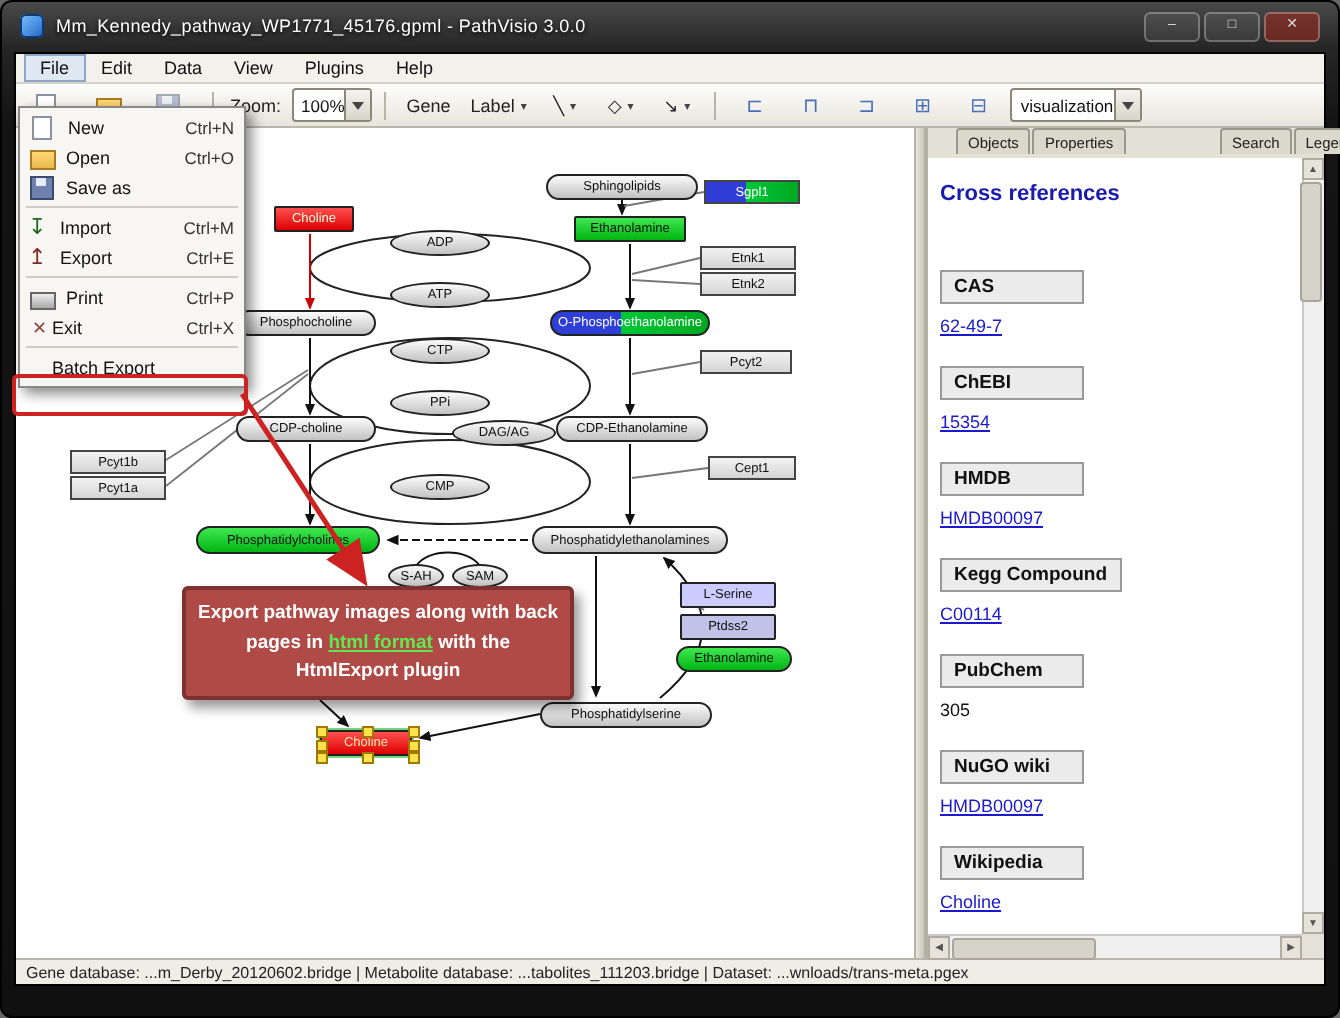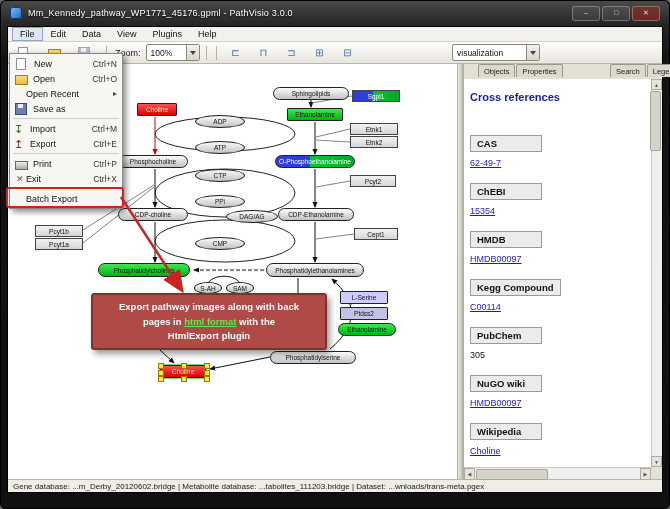--- a/index.html
+++ b/index.html
@@ -144,20 +144,41 @@
               <span class="mic save"></span>
             </span>
           </span>
         <span class="tsep"></span>
         <span class="tlabel">Zoom:</span>
         <span class="combo" style="width:48px;">
           <span>100%</span>
           <span class="dd"></span>
         </span>
         <span class="tsep"></span>
+        <span id="tb-tools" style="display:flex;gap:2px;">
+            <span class="tbtn">
+              <span>Gene</span>
+            </span>
+            <span class="tbtn">
+              <span>Label</span>
+              <span class="ddmark">▾</span>
+            </span>
+            <span class="tbtn">
+              <span>╲</span>
+              <span class="ddmark">▾</span>
+            </span>
+            <span class="tbtn">
+              <span>◇</span>
+              <span class="ddmark">▾</span>
+            </span>
+            <span class="tbtn">
+              <span>↘</span>
+              <span class="ddmark">▾</span>
+            </span>
+          </span>
         <span class="tsep"></span>
         <span id="tb-align" style="display:flex;gap:2px;">
             <span class="tbtn alignbtn">⊏</span>
             <span class="tbtn alignbtn">⊓</span>
             <span class="tbtn alignbtn">⊐</span>
             <span class="tbtn alignbtn">⊞</span>
             <span class="tbtn alignbtn">⊟</span>
           </span>
         <span class="combo" style="width:82px;margin-left:auto;margin-right:118px;">
           <span>visualization</span>
@@ -292,21 +313,21 @@
                 <div class="handle" style="left: -3px; top: -3px;"></div>
                 <div class="handle" style="left: 20px; top: -3px;"></div>
                 <div class="handle" style="left: 43px; top: -3px;"></div>
                 <div class="handle" style="left: -3px; top: 3.5px;"></div>
                 <div class="handle" style="left: 43px; top: 3.5px;"></div>
                 <div class="handle" style="left: -3px; top: 10px;"></div>
                 <div class="handle" style="left: 20px; top: 10px;"></div>
                 <div class="handle" style="left: 43px; top: 10px;"></div>
               </div>
             </div>
-          <div class="annotation" id="annotation" style="left: 83px; top: 229px; width: 236px; height: 57px; background: rgb(176, 74, 70);">
+          <div class="annotation" id="annotation" style="left: 83px; top: 229px; width: 196px; height: 57px; background: rgb(176, 74, 70);">
             <div><span>Export pathway images along with back</span></div>
             <div><span>pages in </span><span class="hl" style="color: rgb(95, 232, 79); text-decoration: underline;">html format</span><span> with the</span></div>
             <div><span>HtmlExport plugin</span></div>
           </div>
         </div>
         <div class="splitter"></div>
         <div class="sidebar">
           <div class="tabs" id="tabs">
               <div class="tab">Objects</div>
               <div class="tab">Properties</div>
@@ -350,24 +371,20 @@
         <div class="mitem">
           <span class="mic new"></span>
           <span class="mlabel">New</span>
           <span class="msc">Ctrl+N</span>
         </div>
         <div class="mitem">
           <span class="mic open"></span>
           <span class="mlabel">Open</span>
           <span class="msc">Ctrl+O</span>
         </div>
-        <div class="mitem msub">
-          <span class="mic none"></span>
-          <span class="mlabel">Open Recent</span>
-        </div>
         <div class="mitem">
           <span class="mic save"></span>
           <span class="mlabel">Save as</span>
           <span class="msc"></span>
         </div>
         <div class="msep"></div>
         <div class="mitem">
           <span class="mic import"></span>
           <span class="mlabel">Import</span>
           <span class="msc">Ctrl+M</span>

